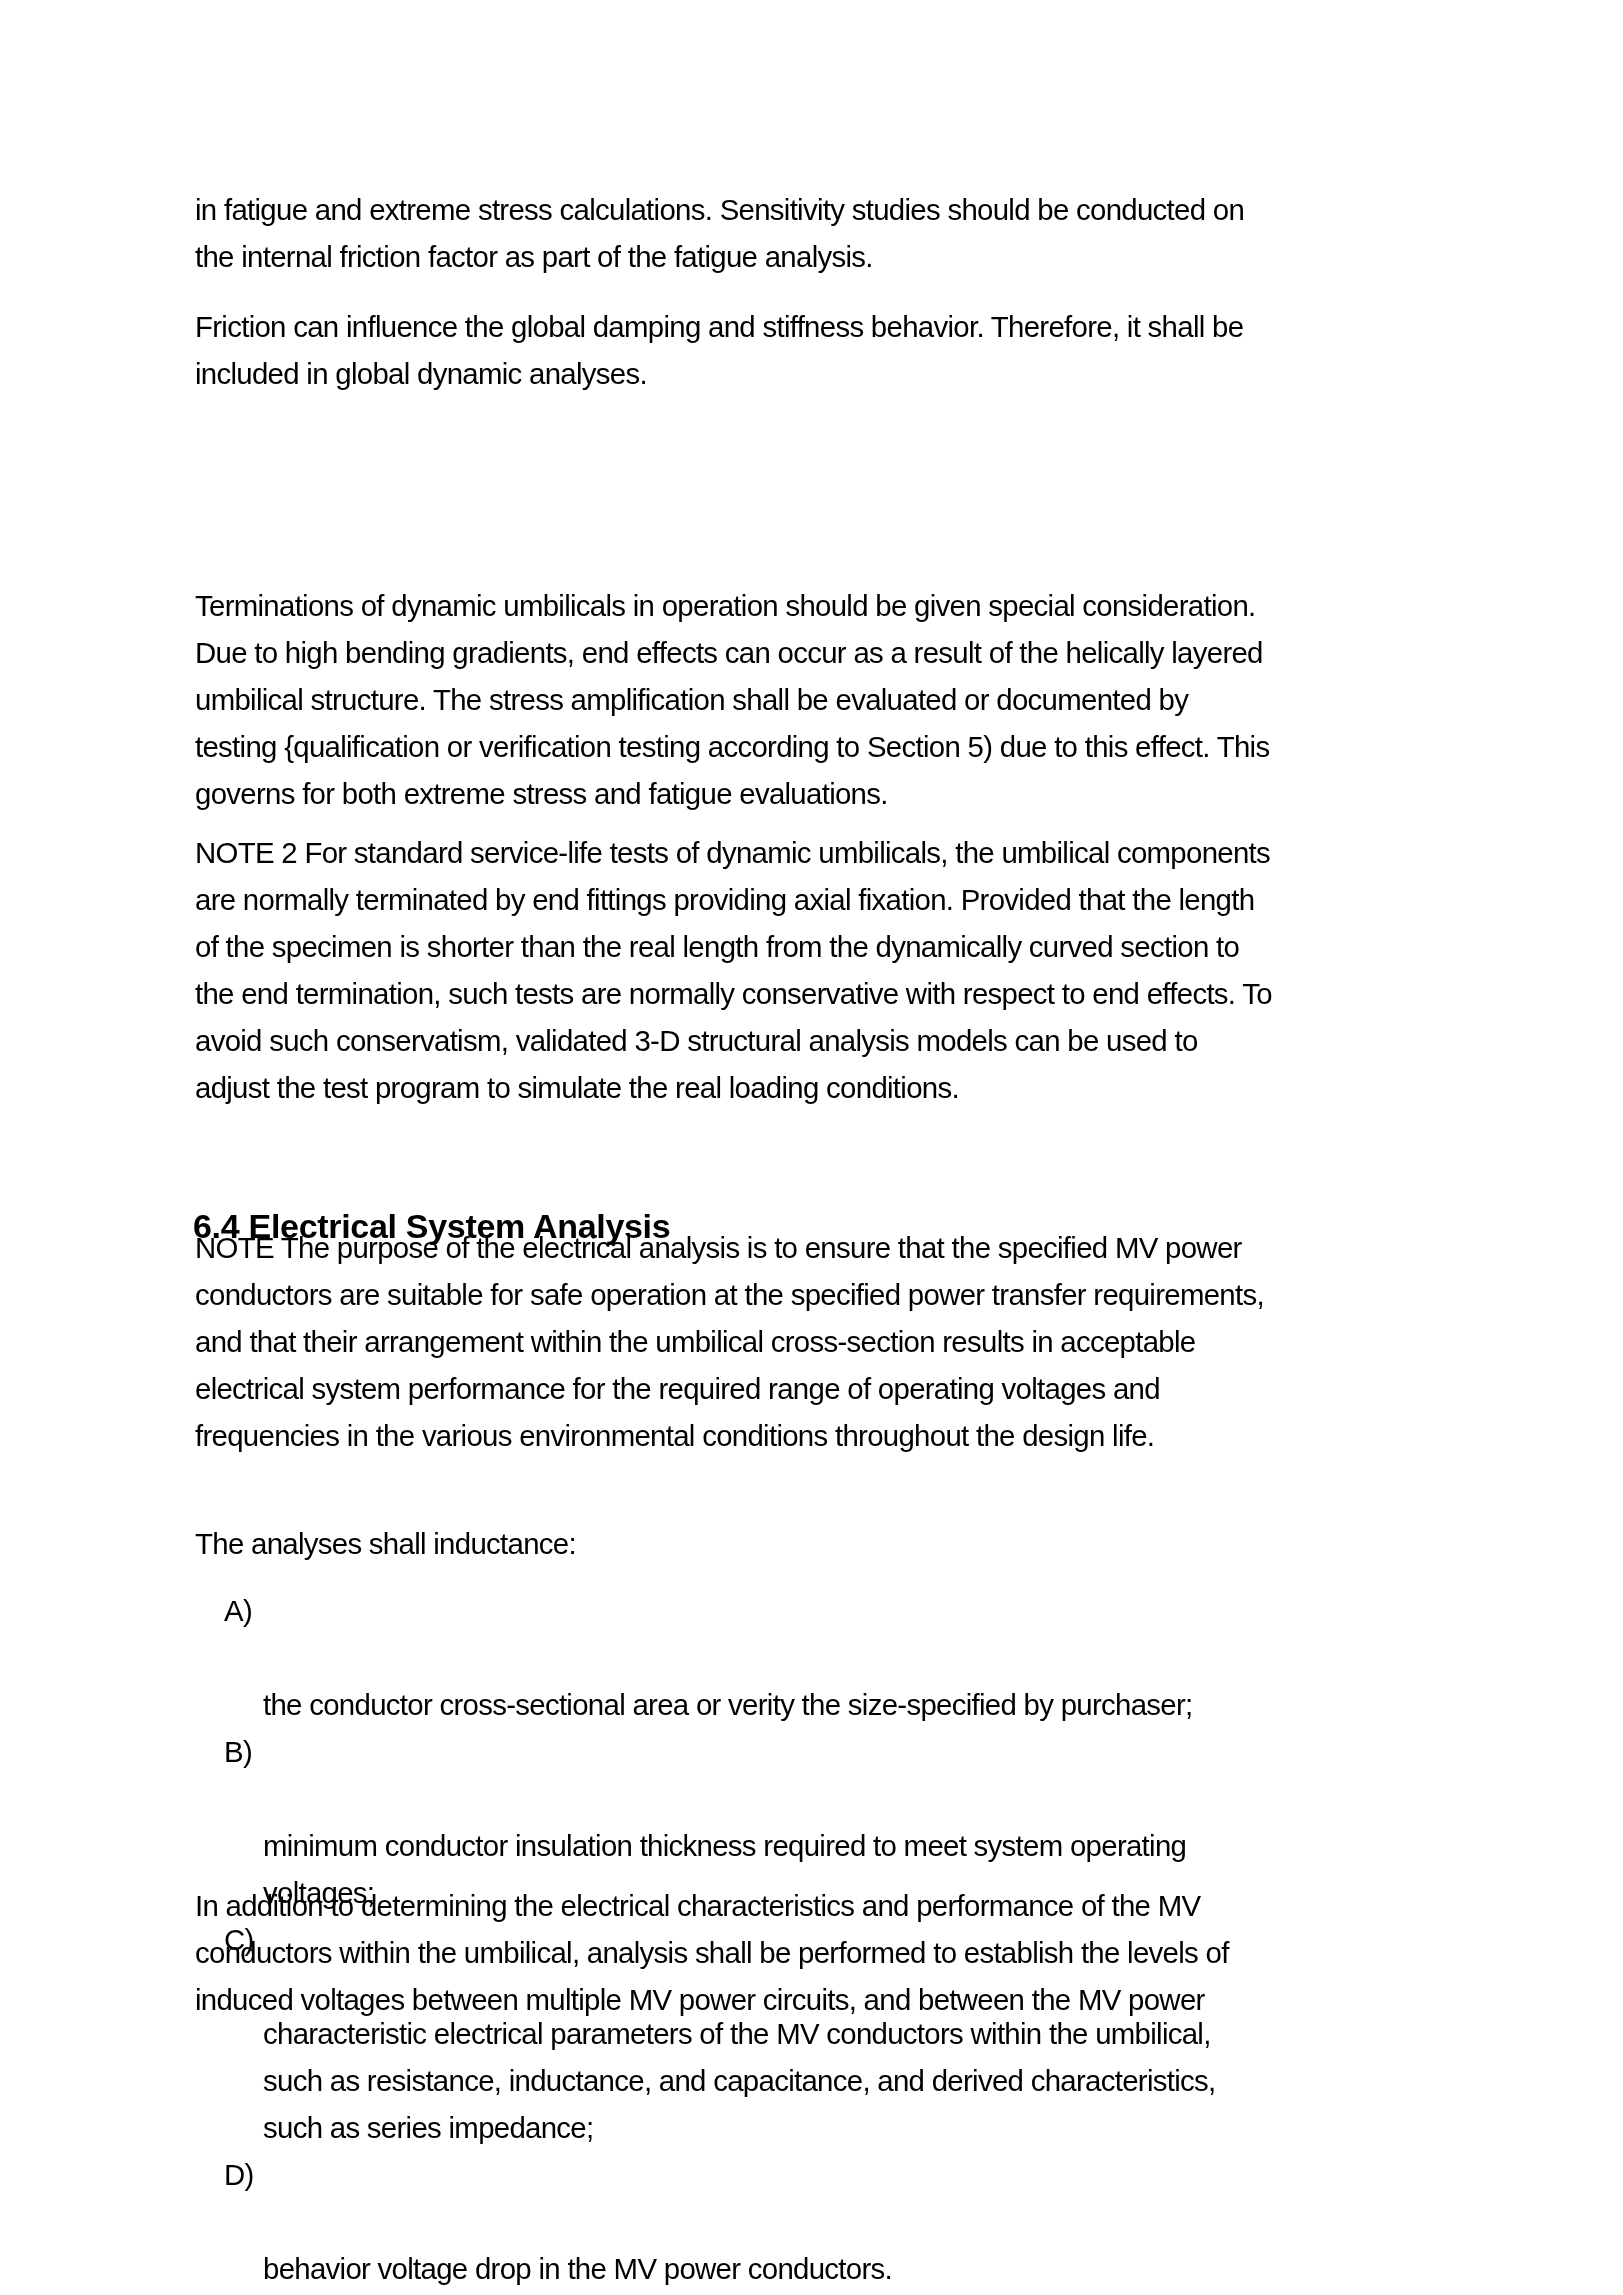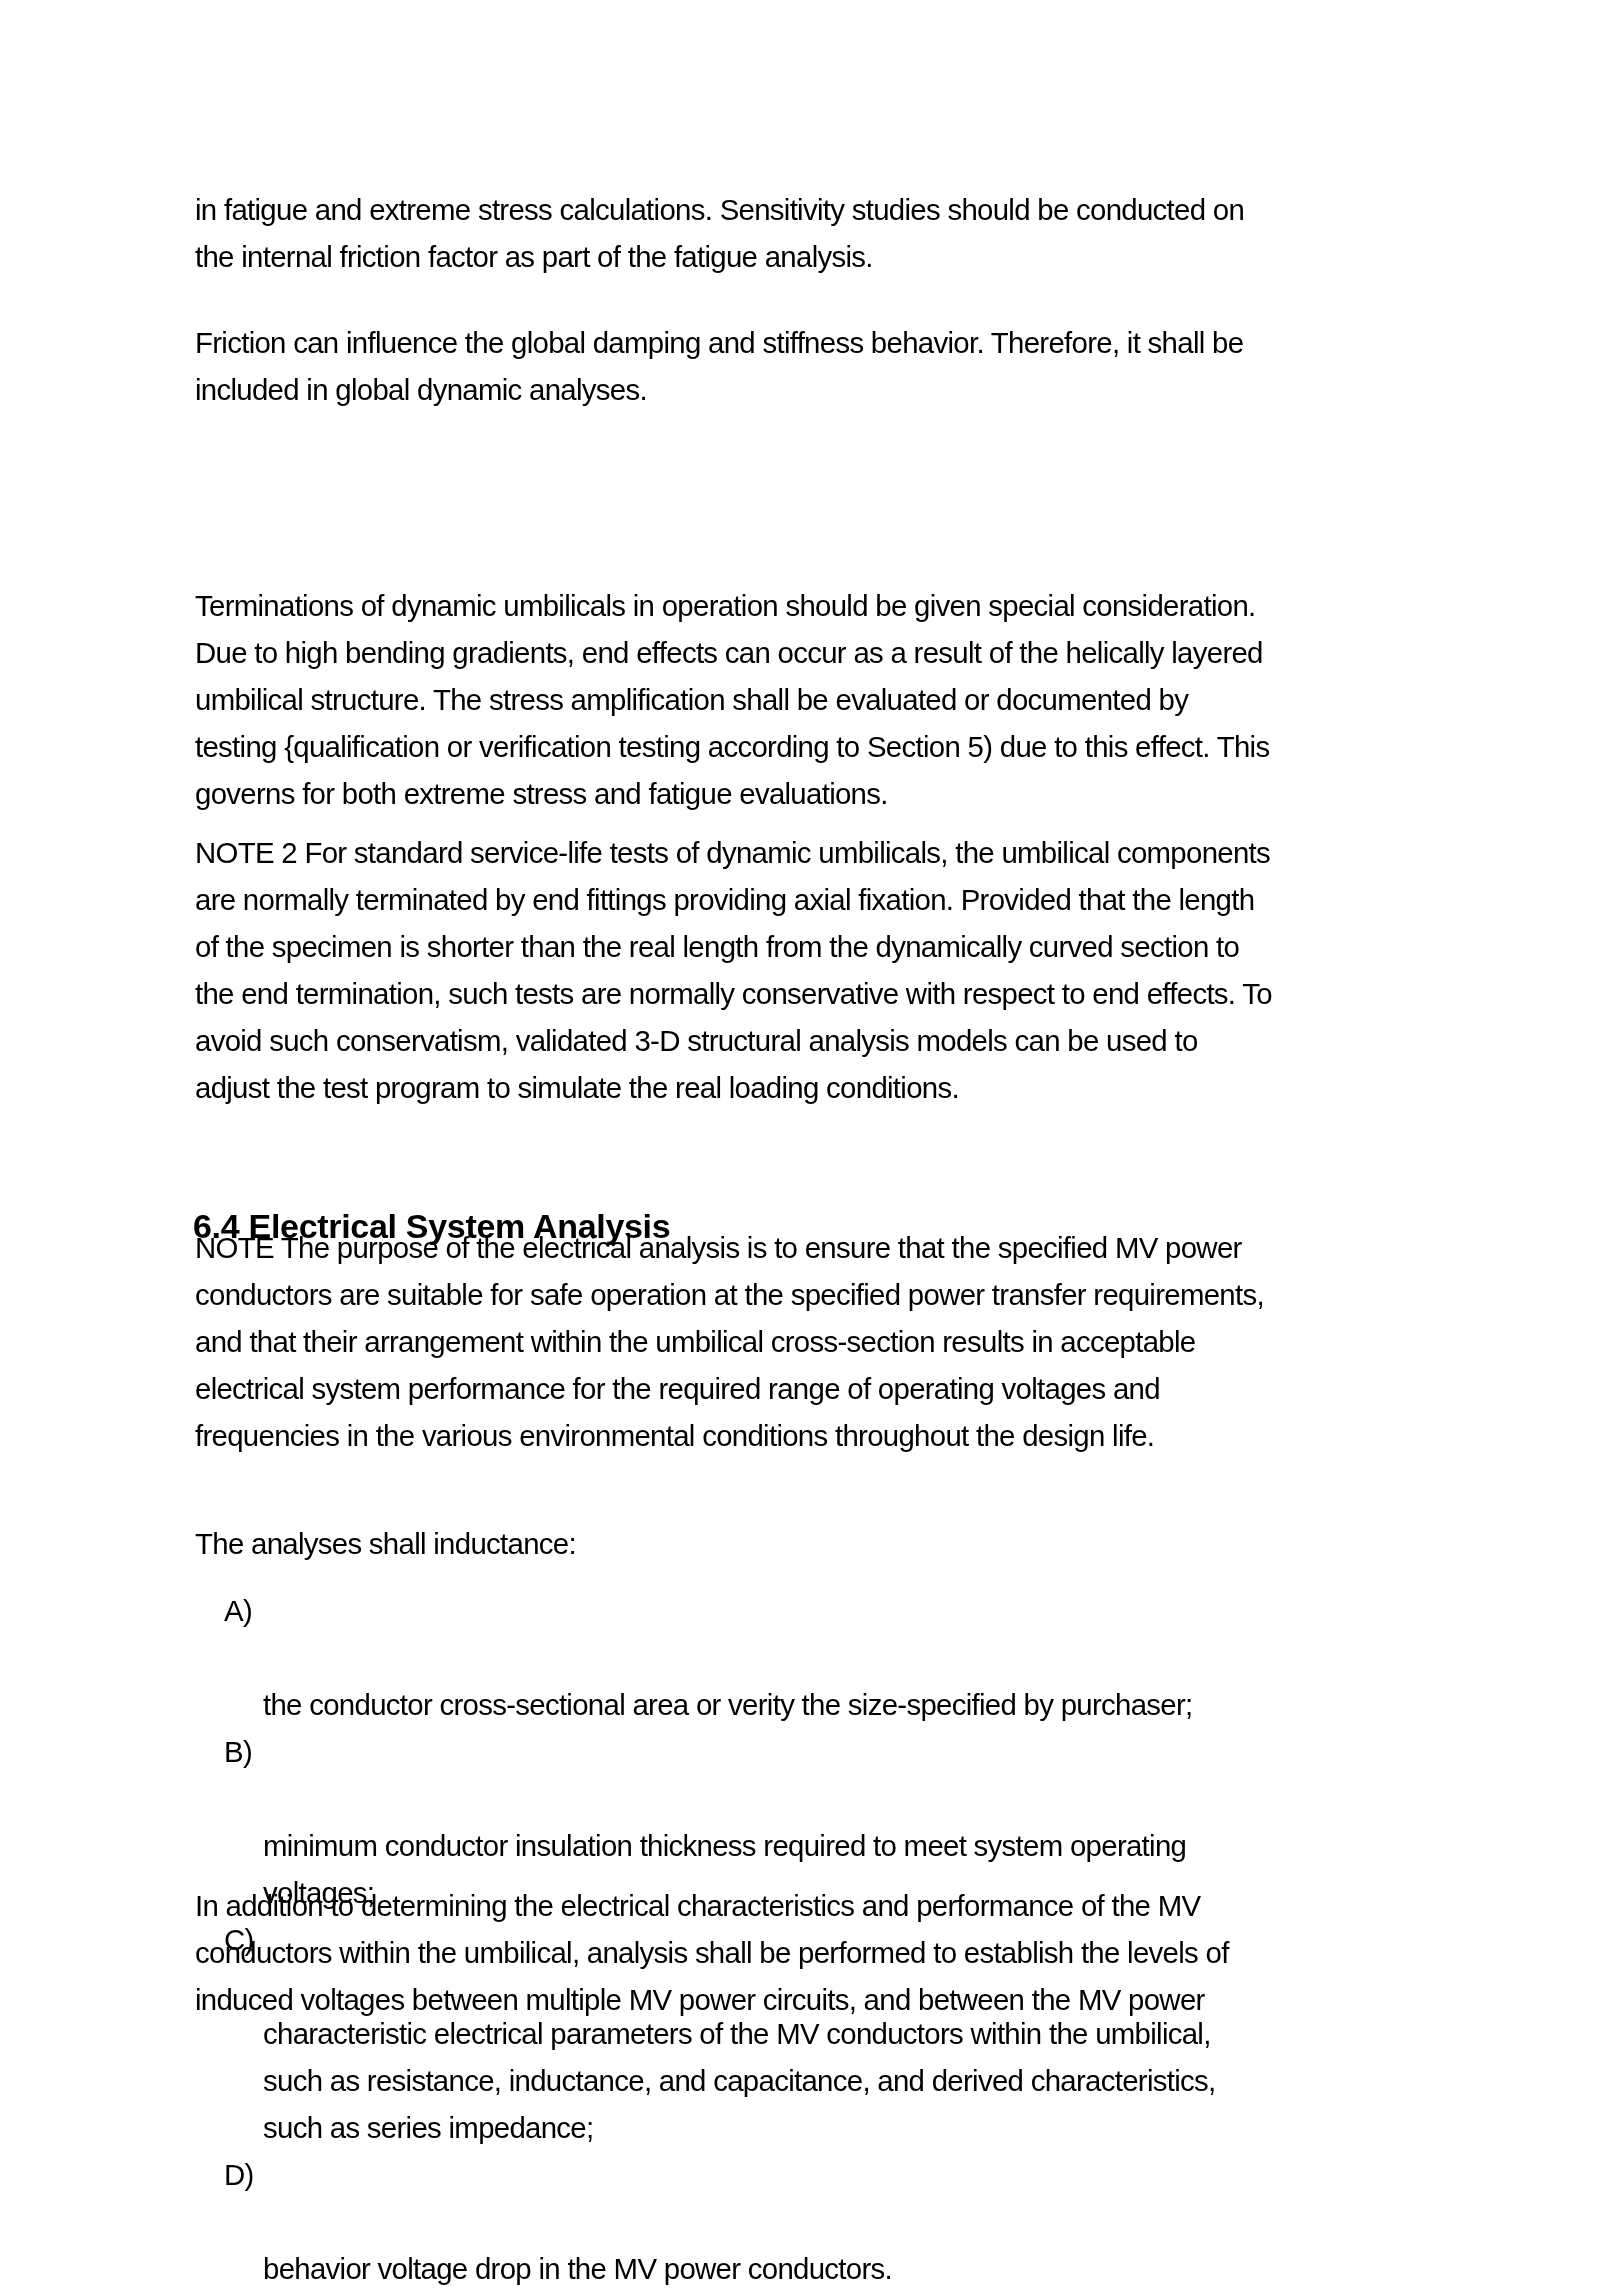--- a/index.html
+++ b/index.html
@@ -54,21 +54,21 @@
     white-space: nowrap;
   }
 </style>
 </head>
 <body>
 
 <div class="page">
 
   <div class="para" style="top:186px">in fatigue and extreme stress calculations. Sensitivity studies should be conducted on
 the internal friction factor as part of the fatigue analysis.</div>
-  <div class="para" style="top:319px">Friction can influence the global damping and stiffness behavior. Therefore, it shall be
+  <div class="para" style="top:303px">Friction can influence the global damping and stiffness behavior. Therefore, it shall be
 included in global dynamic analyses.</div>
   <div class="para" style="top:582px">Terminations of dynamic umbilicals in operation should be given special consideration.
 Due to high bending gradients, end effects can occur as a result of the helically layered
 umbilical structure. The stress amplification shall be evaluated or documented by
 testing {qualification or verification testing according to Section 5) due to this effect. This
 governs for both extreme stress and fatigue evaluations.</div>
   <div class="para" style="top:829px">NOTE 2 For standard service-life tests of dynamic umbilicals, the umbilical components
 are normally terminated by end fittings providing axial fixation. Provided that the length
 of the specimen is shorter than the real length from the dynamically curved section to
 the end termination, such tests are normally conservative with respect to end effects. To

